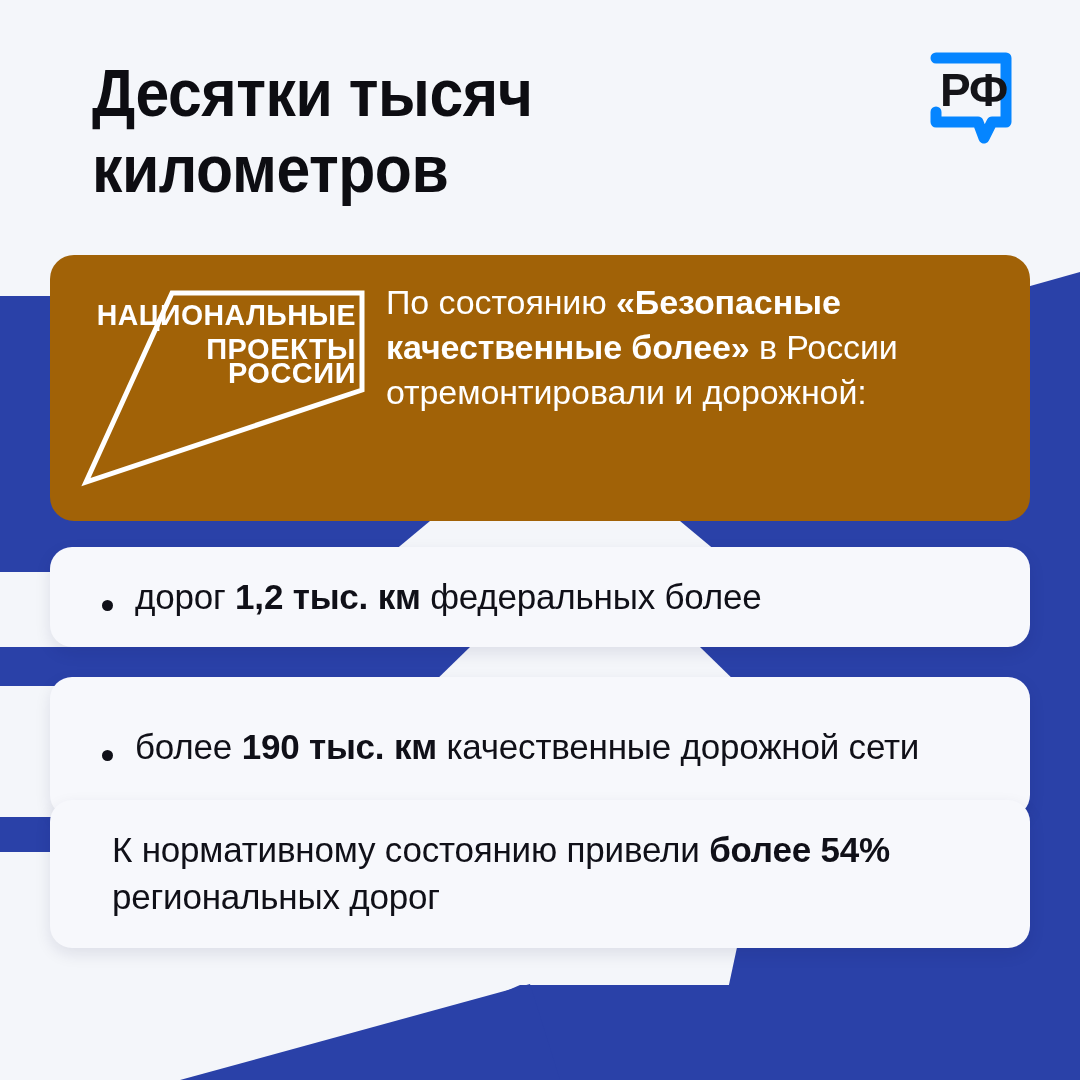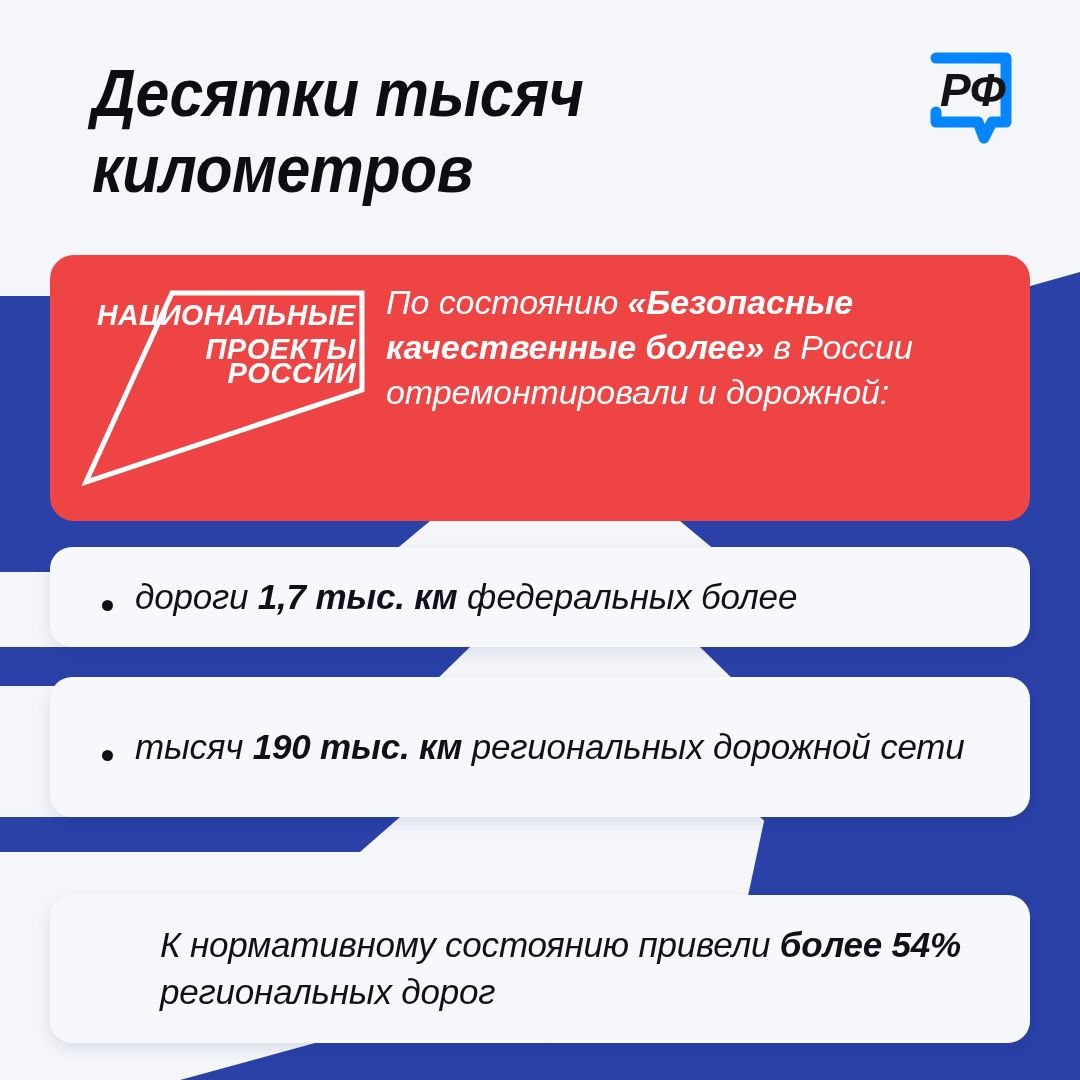--- a/index.html
+++ b/index.html
@@ -12,21 +12,20 @@
     background: #f4f6fa;
     font-family: "Liberation Sans", sans-serif;
     overflow: hidden;
   }
   #stage {
     position: relative;
     width: 1080px;
     height: 1080px;
     background: #f4f6fa;
     overflow: hidden;
-    font-style: italic;
   }
 
   
   .bg-layer {
     position: absolute;
     inset: 0;
     width: 1080px;
     height: 1080px;
     z-index: 0;
   }
@@ -71,21 +70,21 @@
     background: #f7f8fc;
     box-shadow: 0 6px 16px rgba(16, 24, 64, 0.10);
   }
 
   
   .hero-card {
     left: 50px;
     top: 255px;
     width: 980px;
     height: 266px;
-    background: #ef4444;
+    background: #a16207;
     box-shadow: none;
     border-radius: 24px;
     z-index: 6;
   }
   .np-logo {
     position: absolute;
     left: 18px;
     top: 22px;
     width: 312px;
     height: 222px;
@@ -105,21 +104,21 @@
     font-weight: 700;
   }
 
   
   .fact-card {
     left: 50px;
     width: 980px;
   }
   .fact-1 { top: 547px; height: 100px; }
   .fact-2 { top: 677px; height: 140px; }
-  .fact-3 { top: 895px; height: 148px; padding-left: 48px; }
+  .fact-3 { top: 800px; height: 148px; }
 
   .fact-inner {
     display: flex;
     align-items: flex-start;
     height: 100%;
     padding: 0 54px 0 52px;
     box-sizing: border-box;
   }
   .fact-1 .fact-inner,
   .fact-2 .fact-inner,
@@ -189,28 +188,28 @@
       <text x="288" y="82" text-anchor="end" fill="#ffffff" font-family="'Liberation Sans Narrow','Liberation Sans',sans-serif" font-size="29" font-weight="700" letter-spacing="0.5">ПРОЕКТЫ</text>
       <text x="288" y="106" text-anchor="end" fill="#ffffff" font-family="'Liberation Sans Narrow','Liberation Sans',sans-serif" font-size="29" font-weight="700" letter-spacing="0.5">РОССИИ</text>
     </svg>
 
     <div class="hero-text"><span>По состоянию </span><b>«Безопасные качественные более»</b><span> в России отремонтировали и дорожной:</span></div>
   </div>
 
   <div class="card fact-card fact-1">
     <div class="fact-inner">
       <span class="bullet-dot"></span>
-      <span class="fact-text"><span>дороги </span><b>1,7 тыс. км</b><span> федеральных более</span></span>
+      <span class="fact-text"><span>дорог </span><b>1,2 тыс. км</b><span> федеральных более</span></span>
     </div>
   </div>
 
   <div class="card fact-card fact-2">
     <div class="fact-inner">
       <span class="bullet-dot"></span>
-      <span class="fact-text"><span>тысяч </span><b>190 тыс. км</b><span> региональных дорожной сети</span></span>
+      <span class="fact-text"><span>более </span><b>190 тыс. км</b><span> качественные дорожной сети</span></span>
     </div>
   </div>
 
   <div class="card fact-card fact-3">
     <div class="fact-inner">
       <span class="fact-text"><span>К нормативному состоянию привели </span><b>более 54%</b><span> региональных дорог</span></span>
     </div>
   </div>
 
 </div>

